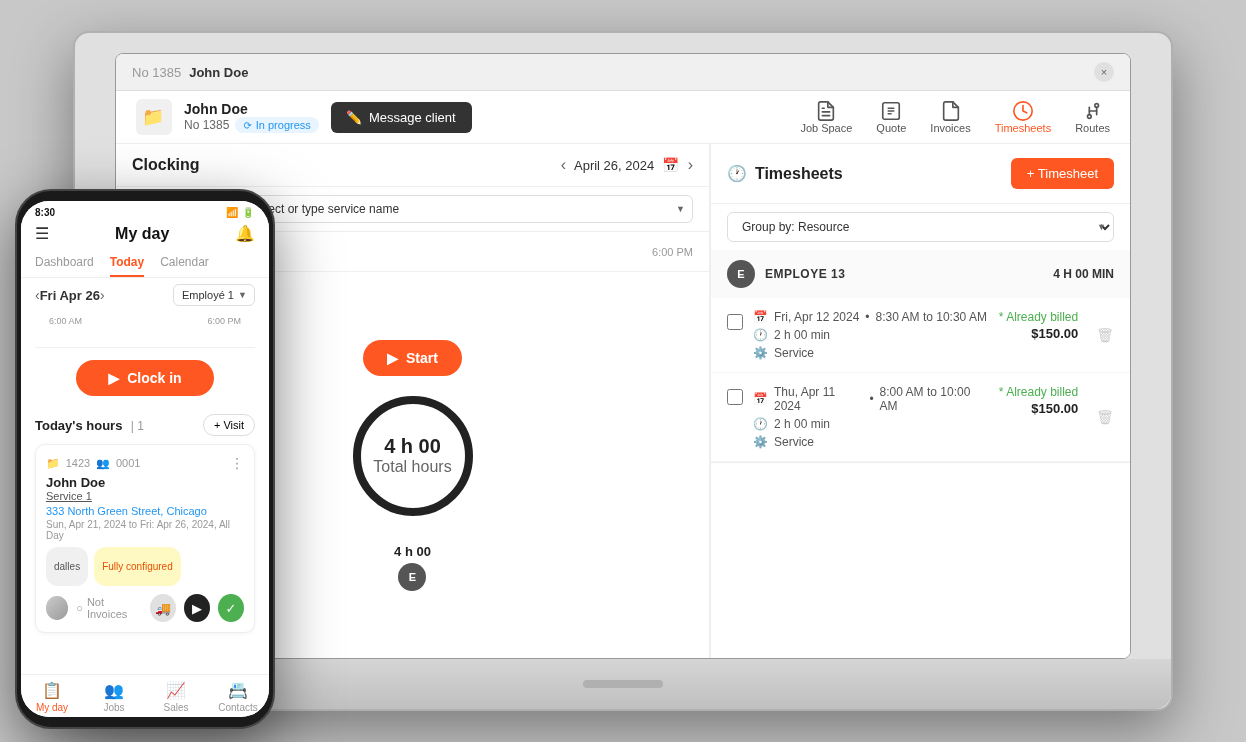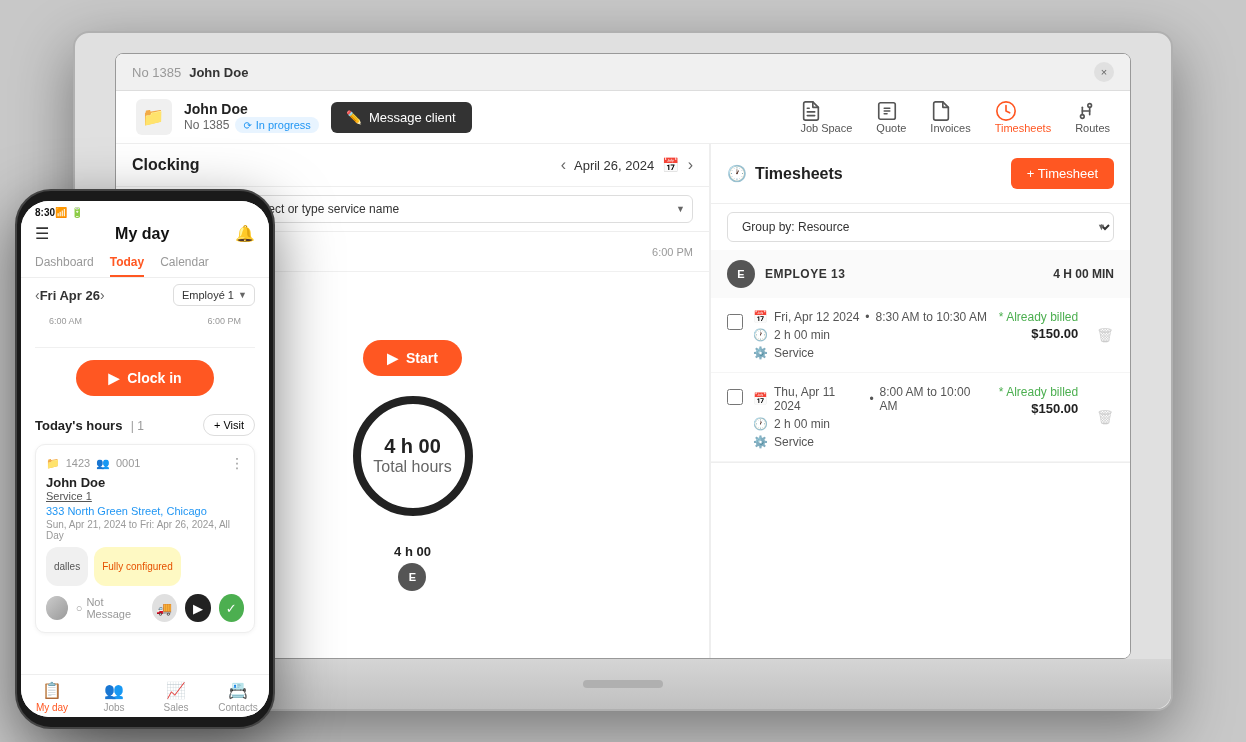--- a/index.html
+++ b/index.html
@@ -153,21 +153,21 @@
       gap: 6px;
     }
     .top-nav-icons {
       display: flex;
       align-items: center;
       gap: 24px;
     }
     .nav-icon-item {
       display: flex;
       flex-direction: column;
-      align-items: flex-start;
+      align-items: center;
       gap: 0;
       cursor: pointer;
       font-size: 11px;
       color: #555;
     }
     .nav-icon-item svg {
       width: 22px;
       height: 22px;
     }
     .nav-icon-item.active {
@@ -511,20 +511,21 @@
       background: #fff;
       border-radius: 28px;
       overflow: hidden;
       display: flex;
       flex-direction: column;
     }
     .phone-status-bar {
       background: #fff;
       padding: 6px 14px 2px;
       display: flex;
+      justify-content: space-between;
       align-items: center;
       font-size: 10px;
       font-weight: 600;
       color: #111;
     }
     .phone-status-icons {
       display: flex;
       gap: 4px;
       align-items: center;
       font-size: 10px;
@@ -1075,21 +1076,21 @@
           <div class="visit-tags">
             <span class="tag">dalles</span>
             <span class="tag configured">Fully configured</span>
           </div>
           <div class="visit-actions">
             <div class="visit-avatar">
               <div style="width:100%;height:100%;background:linear-gradient(135deg,#ccc,#999);border-radius:50%;"></div>
             </div>
             <span class="visit-status">
               <span>○</span>
-              <span>Not Message</span>
+              <span>Not Invoices</span>
             </span>
             <button class="visit-action-btn track">🚚</button>
             <button class="visit-action-btn play">▶</button>
             <button class="visit-action-btn check">✓</button>
           </div>
         </div>
       </div>
 
       <div class="phone-bottom-nav">
         <div class="phone-nav-item active">

